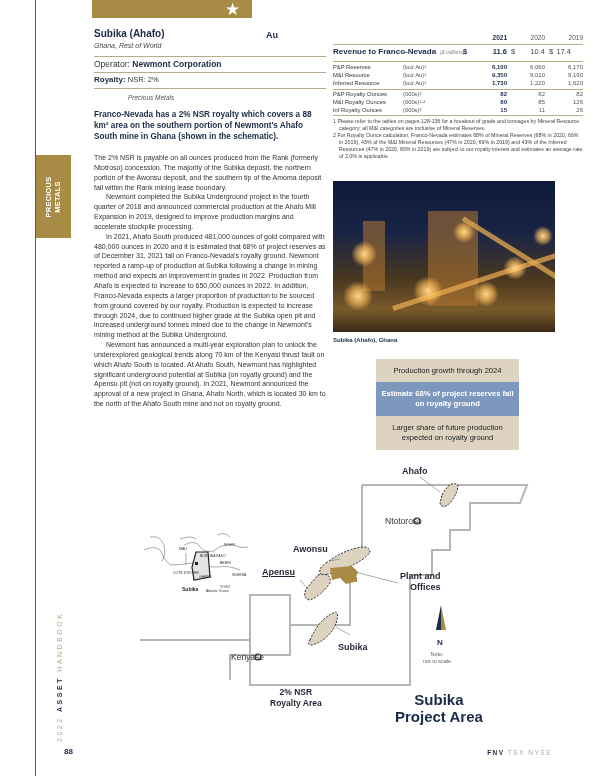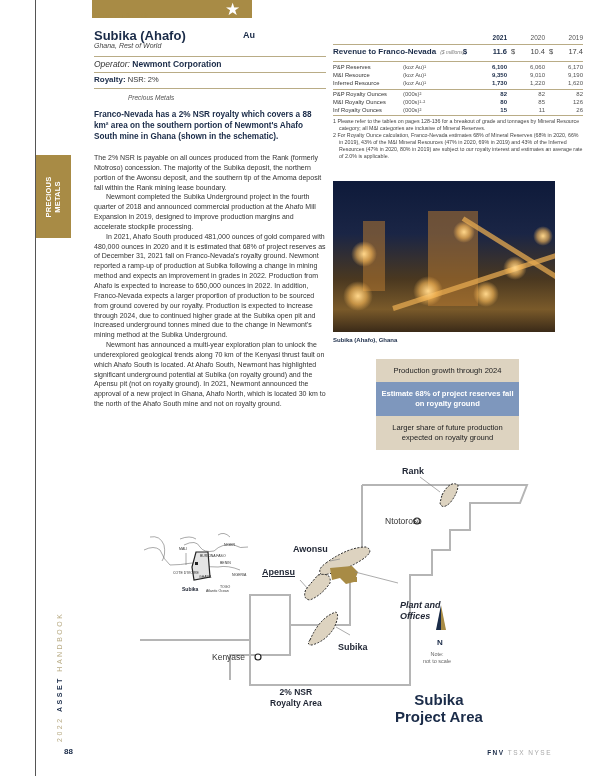--- a/index.html
+++ b/index.html
@@ -16,27 +16,27 @@
 
   .page-num { position: absolute; left: 64px; top: 747px; font-size: 8px; font-weight: bold; color: #1a2b48; }
   .footer-ticker { position: absolute; right: 48px; top: 749px; font-size: 6.5px; letter-spacing: 1.5px; }
   .footer-ticker .fnv { color: #1a2b48; font-weight: bold; }
   .footer-ticker .ex { color: #a9a9a9; }
 
   .top-band { position: absolute; left: 92px; top: 0; width: 160px; height: 18px; background: #a88b45; }
   .top-star { position: absolute; left: 225px; top: 1px; color: #fff; font-size: 17px; line-height: 17px; }
   .region-label { position: absolute; left: 94px; top: 11px; color: #a88b45; font-size: 8px; font-weight: bold; letter-spacing: 0.3px; }
 
-  .asset-title { position: absolute; left: 94px; top: 28px; font-size: 13px; font-weight: bold; color: #1a2b48; }
-  .asset-commodity { position: absolute; left: 243px; top: 30px; font-size: 9px; font-weight: bold; color: #1a2b48; }
+  .asset-title { position: absolute; left: 94px; top: 28px; font-size: 10px; font-weight: bold; color: #1a2b48; }
+  .asset-commodity { position: absolute; left: 266px; top: 30px; font-size: 9px; font-weight: bold; color: #1a2b48; }
   .asset-location { position: absolute; left: 94px; top: 42px; font-size: 7px; font-style: italic; color: #444; }
 
   .hrule { position: absolute; height: 1px; background: #b9ac86; }
   .op-row { position: absolute; left: 94px; top: 59px; font-size: 8.5px; }
-  .op-row .lbl { font-style: italic; color: #333; }
+  .op-row .lbl { color: #333; }
   .op-row .val { font-weight: bold; color: #1a2b48; }
   .roy-row { position: absolute; left: 94px; top: 75px; font-size: 8px; }
   .roy-row .lbl { font-weight: bold; color: #1a2b48; text-align: center; }
   .roy-row .val { color: #333; font-size: 7.5px; }
   .cat-label { position: absolute; left: 128px; top: 94px; font-size: 6.5px; font-style: italic; color: #555; }
 
   .lead { position: absolute; left: 94px; top: 109px; width: 232px; font-size: 8.2px; line-height: 11px; font-weight: bold; color: #1a2b48; }
   .body-text { position: absolute; left: 94px; top: 153px; width: 232px; font-size: 7px; line-height: 9.85px; color: #333; }
   .body-text p { text-indent: 0; }
   .body-text p + p { text-indent: 12px; }
@@ -136,21 +136,21 @@
   <span class="year-cell plain" style="left:220px;">2019</span>
 </div>
 <div class="hrule" style="left:333px;top:44px;width:250px;background:#b9ac86;"></div>
 <div class="rev-row">
   <span class="rev-label"><span>Revenue to Franco-Nevada</span><span class="rev-unit">($ millions)</span></span>
   <span class="rev-dollar bold" style="left:130px;">$</span>
   <span class="rev-val bold" style="left:144px;">11.6</span>
   <span class="rev-dollar" style="left:178px;">$</span>
   <span class="rev-val plain" style="left:182px;">10.4</span>
   <span class="rev-dollar" style="left:216px;">$</span>
-  <span class="rev-val plain" style="left:220px;">17.4</span>
+  <span class="rev-val plain" style="left:208px;">17.4</span>
 </div>
 <div class="hrule" style="left:333px;top:61px;width:250px;background:#b9ac86;"></div>
 
 <div class="tbl-row" style="top:64px;">
   <span class="m">P&amp;P Reserves</span>
   <span class="u">(koz Au)¹</span>
   <span class="v bold" style="left:144px;">6,100</span>
   <span class="v" style="left:182px;">6,060</span>
   <span class="v" style="left:220px;">6,170</span>
 </div>
@@ -248,27 +248,27 @@
       <path d="M10,82 Q20,80 24,90 Q26,100 22,106"></path>
       <path d="M44,90 Q56,84 60,92 Q64,98 74,96 Q82,88 94,90 Q100,94 108,92"></path>
       <path d="M78,80 Q84,76 90,82"></path>
       <path d="M40,84 Q50,80 56,84"></path>
       <path d="M46,98 L46,110"></path>
     </g>
     <path d="M56,97 L68,97 L70,122 L54,125 L52,112 Z" fill="#e4e4e4" stroke="#222" stroke-width="1.2"></path>
     <rect x="55" y="107" width="3" height="3" fill="#222"></rect>
   </svg>
 
-  <div class="mlbl" style="left:262px;top:11px;">Rank</div>
+  <div class="mlbl" style="left:262px;top:11px;">Ahafo</div>
   <div class="mlbl plain" style="left:245px;top:61px;">Ntotoroso</div>
   <div class="mlbl" style="left:153px;top:89px;">Awonsu</div>
   <div class="mlbl" style="left:122px;top:112px;text-decoration:underline;">Apensu</div>
-  <div class="mlbl" style="left:260px;top:145px;text-align:left;line-height:11px;font-style:italic;"><span>Plant and</span><br><span>Offices</span></div>
+  <div class="mlbl" style="left:260px;top:116px;text-align:right;line-height:11px;"><span>Plant and</span><br><span>Offices</span></div>
   <div class="mlbl" style="left:198px;top:187px;">Subika</div>
-  <div class="mlbl plain" style="left:72px;top:197px;text-align:center;">Kenyase</div>
+  <div class="mlbl plain" style="left:91px;top:197px;text-align:center;">Kenyase</div>
   <div class="mlbl nsr" style="left:130px;top:232px;"><span>2% NSR</span><br><span>Royalty Area</span></div>
   <div class="mlbl" style="left:297px;top:183px;font-size:8px;color:#1a2b48;">N</div>
   <div class="mlbl note" style="left:283px;top:196px;"><span>Note:</span><br><span>not to scale</span></div>
   <div class="mlbl title" style="left:255px;top:236px;"><span>Subika</span><br><span>Project Area</span></div>
 
   
   <div class="mlbl small" style="left:39px;top:92px;">MALI</div>
   <div class="mlbl small" style="left:84px;top:88px;">NIGER</div>
   <div class="mlbl small" style="left:60px;top:99px;">BURKINA FASO</div>
   <div class="mlbl small" style="left:80px;top:106px;">BENIN</div>

